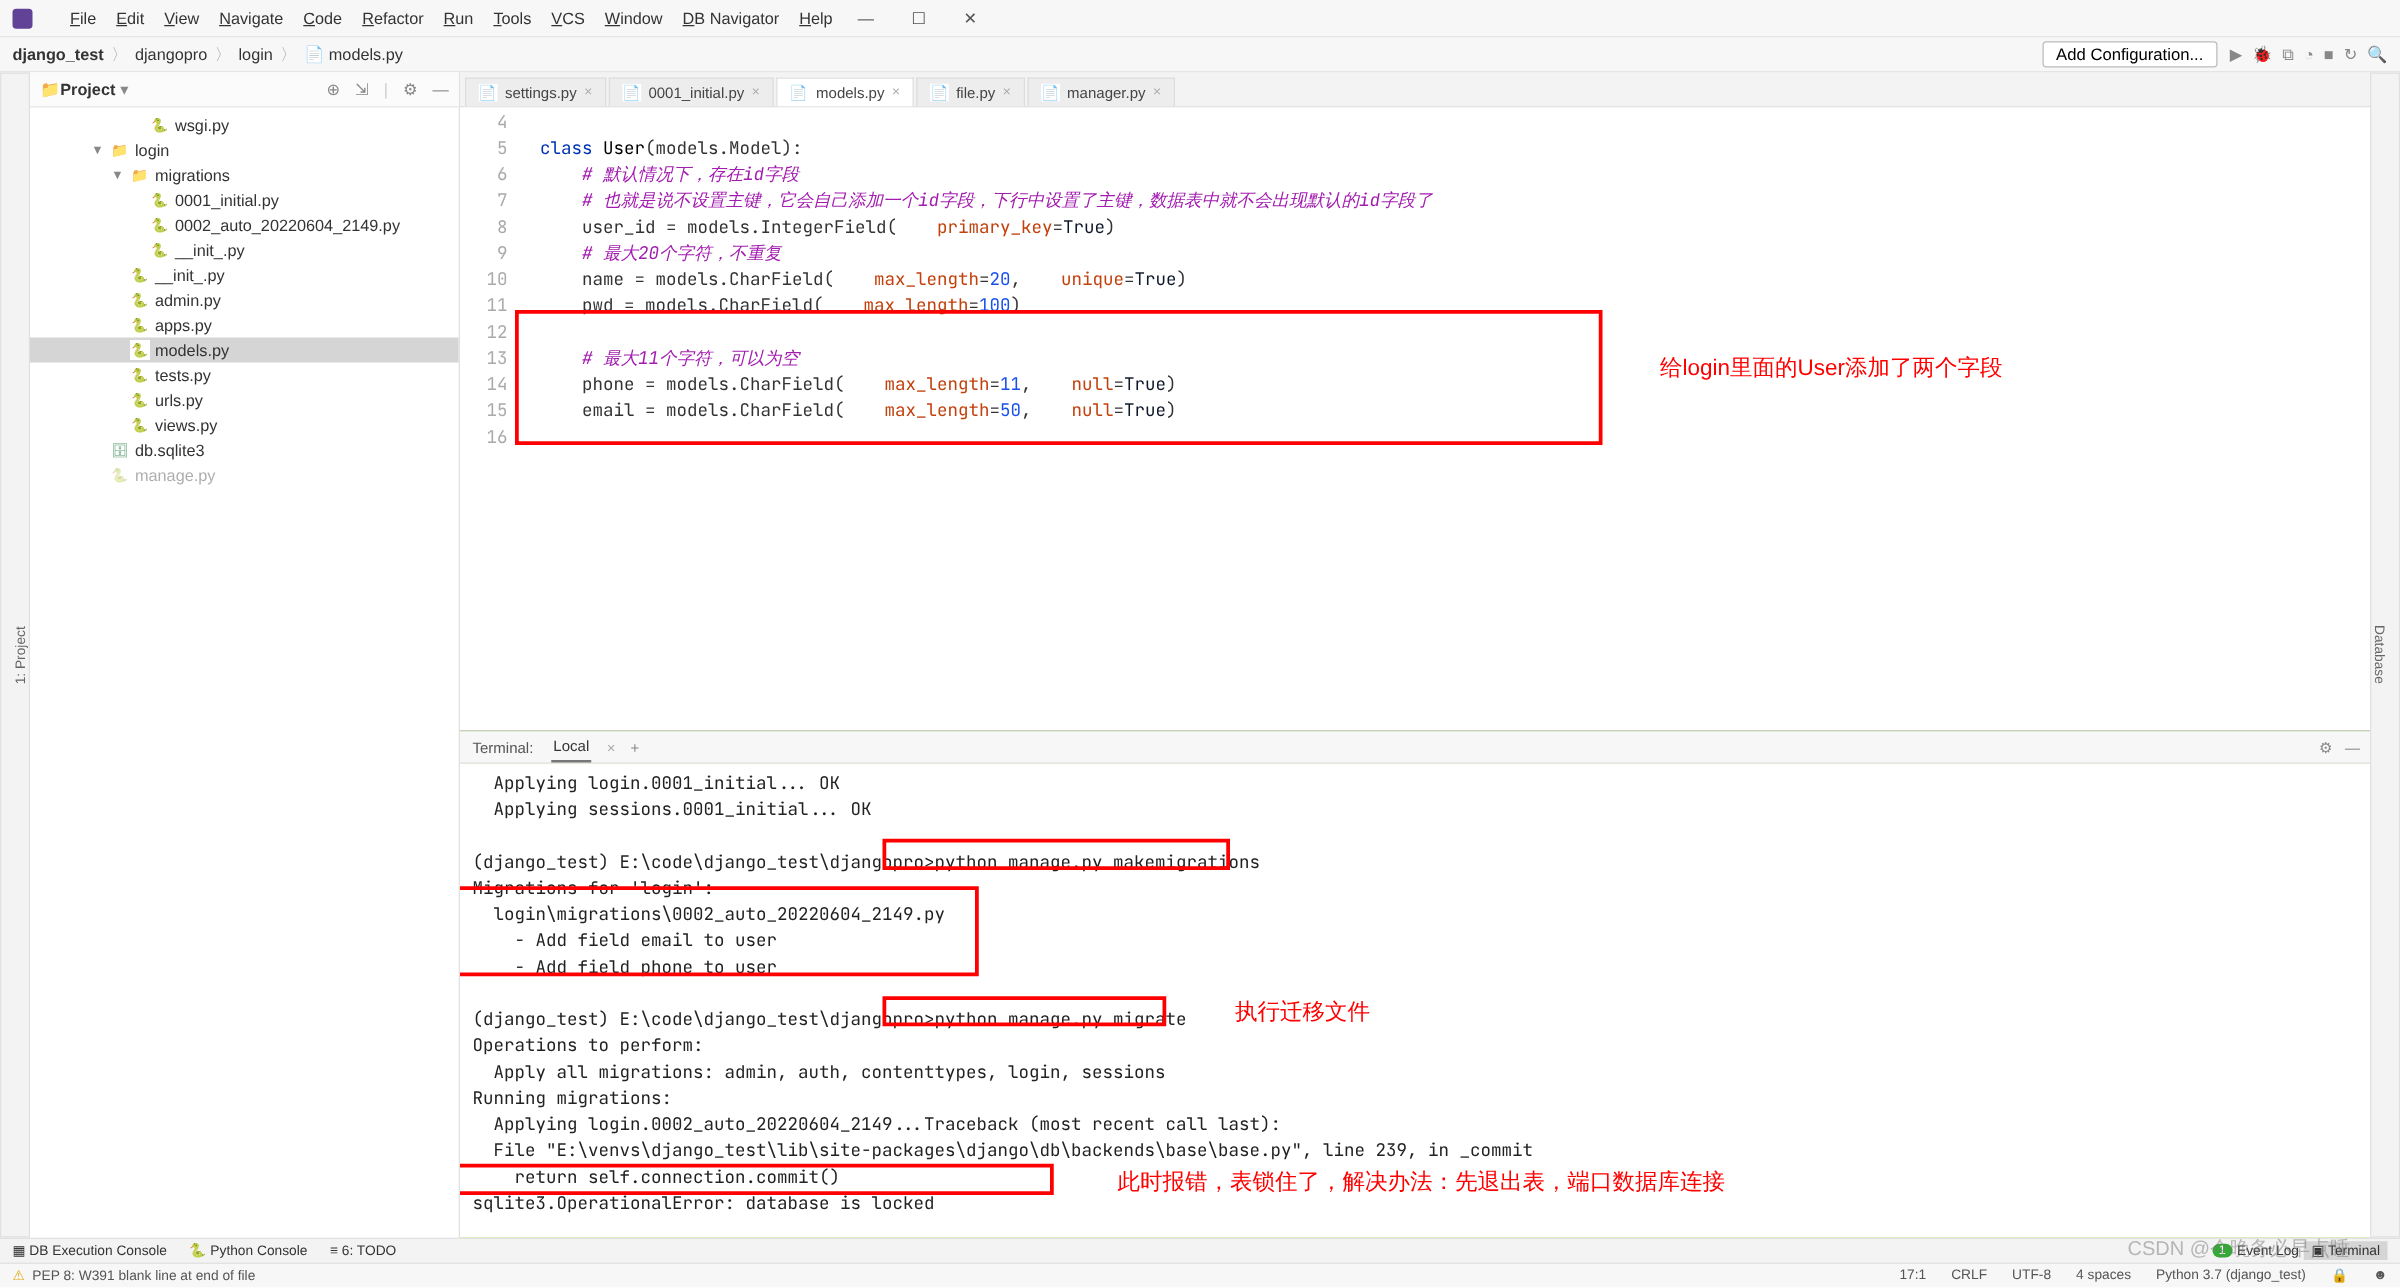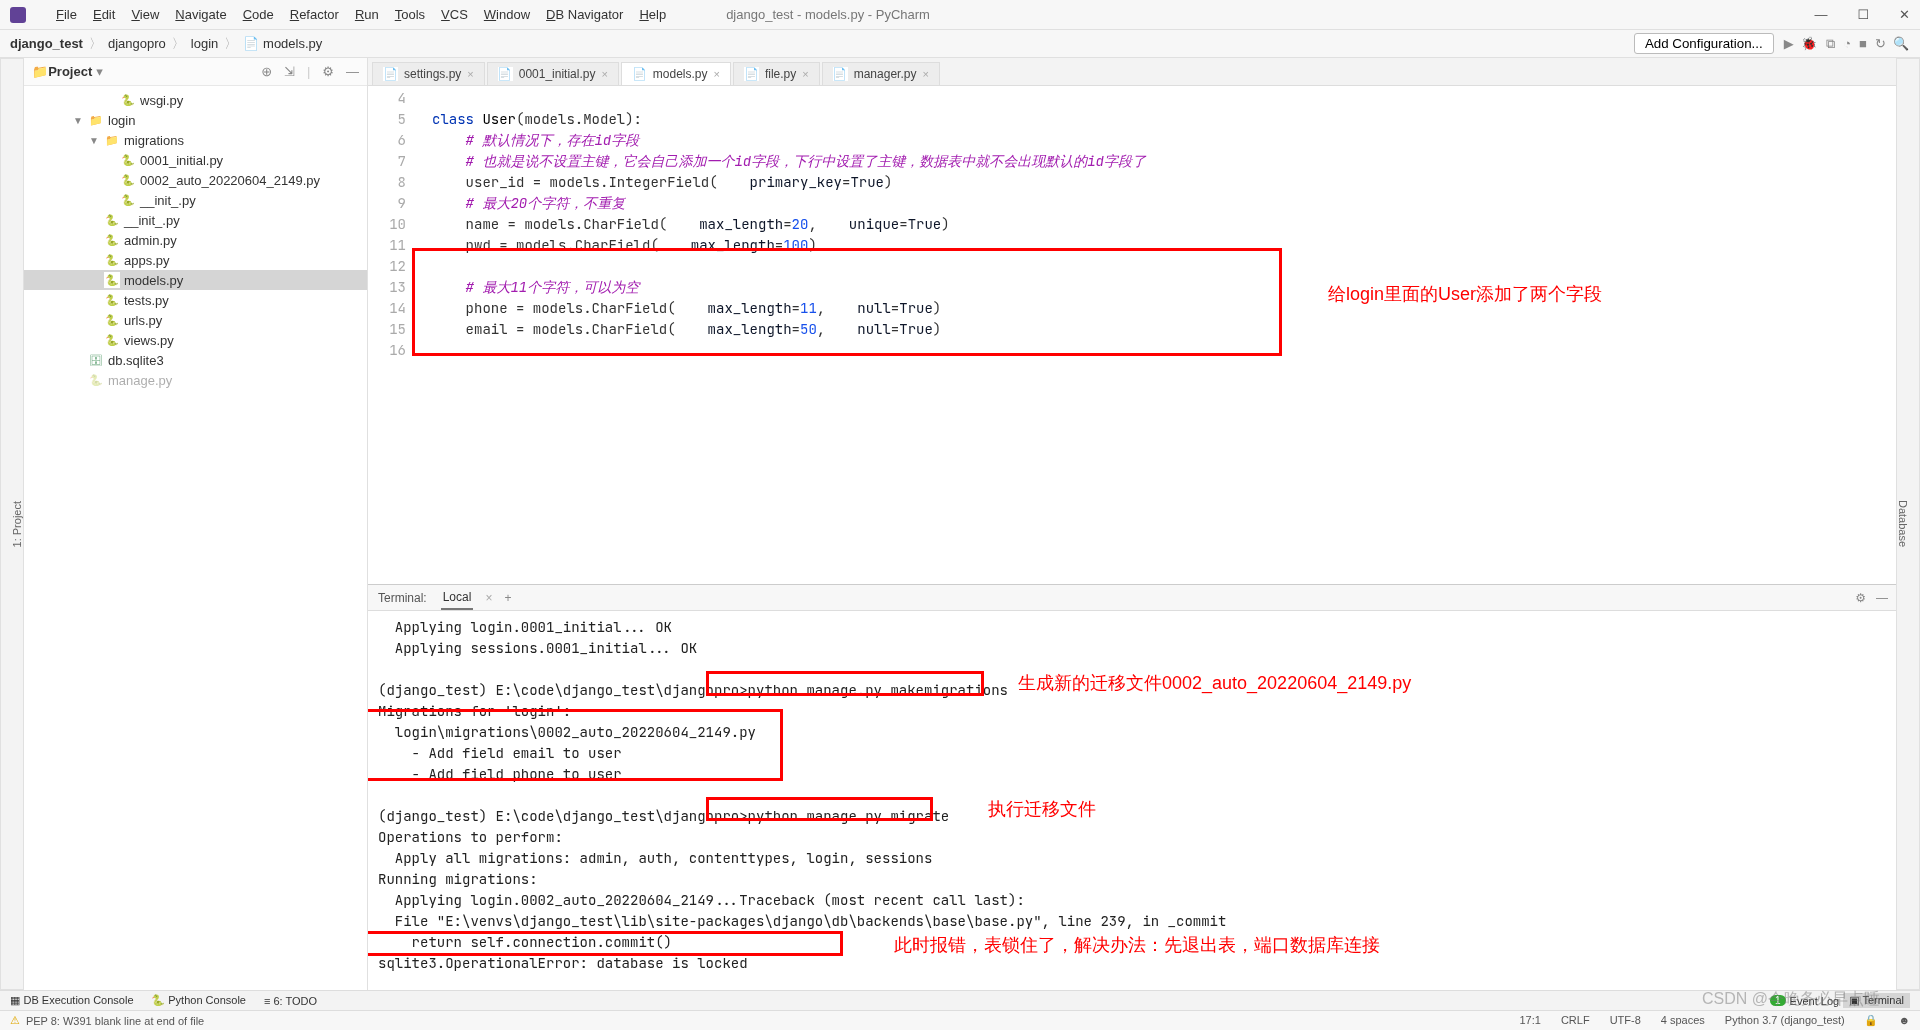--- a/index.html
+++ b/index.html
@@ -35,21 +35,21 @@
 .editor-area { flex:1; display:flex; flex-direction:column; }
 .tabs { height:28px; display:flex; align-items:flex-end; background:#f3f3f3; border-bottom:1px solid #ddd; padding-left:4px; }
 .tab { padding:4px 10px; display:flex; align-items:center; gap:6px; background:#ededed; border:1px solid #ddd; border-bottom:none; margin-right:2px; font-size:12px; color:#444; }
 .tab.active { background:#fff; }
 .tab .close { color:#aaa; font-size:11px; }
 .editor { flex:1; display:flex; background:#fff; font:14px "JetBrains Mono","Consolas",monospace; line-height:21px; position:relative; overflow:hidden; }
 .gutter { width:48px; text-align:right; padding:2px 10px 2px 0; color:#aaa; background:#fff; border-right:0 solid #eee; }
 .code { flex:1; padding:2px 0 2px 16px; white-space:pre; position:relative; }
 .kw { color:#0033b3; }
 .cls { color:#000; }
-.prm { color:#0f172a;padding-left:32px; }
+.prm { color:#c2410c;padding-left:32px; }
 .val { color:#0f172a; }
 .num { color:#1750eb; }
 .cmt { color:#a21caf; font-style:italic; }
 .redbox1 { position:absolute; border:3px solid #f00; }
 .redtext { position:absolute; color:#f00; font:18px "Microsoft YaHei",sans-serif; }
 .terminal-wrap { border-top:1px solid #ccc; display:flex; flex-direction:column; height:406px; background:#84cc16; }
 .term-tabs { height:26px; display:flex; align-items:center; background:#f7f7f7; border-bottom:1px solid #ddd; padding:0 8px; gap:12px; font-size:12px; }
 .term-tabs .t { padding:4px 2px; }
 .term-tabs .t.active { border-bottom:2px solid #777; }
 .term-tabs .right { margin-left:auto; display:flex; gap:10px; color:#888; }
@@ -74,21 +74,20 @@
       <span><u>N</u>avigate</span>
       <span><u>C</u>ode</span>
       <span><u>R</u>efactor</span>
       <span><u>R</u>un</span>
       <span><u>T</u>ools</span>
       <span><u>V</u>CS</span>
       <span><u>W</u>indow</span>
       <span><u>D</u>B Navigator</span>
       <span><u>H</u>elp</span>
     </div>
-  <div class="title">django_test - models.py - PyCharm</div>
   <div class="winbtns">
     <span>—</span>
     <span>☐</span>
     <span>✕</span>
   </div>
 </div>
 
 <div class="toolbar">
   <div class="breadcrumb" id="breadcrumb">
       <span style="font-weight: bold;">django_test</span>
@@ -284,21 +283,20 @@
 
 (django_test) E:\code\django_test\djangopro&gt;python manage.py migrate
 Operations to perform:
   Apply all migrations: admin, auth, contenttypes, login, sessions
 Running migrations:
   Applying login.0002_auto_20220604_2149...Traceback (most recent call last):
   File "E:\venvs\django_test\lib\site-packages\django\db\backends\base\base.py", line 239, in _commit
     return self.connection.commit()
 sqlite3.OperationalError: database is locked</div>
         <div class="redbox1" style="top:60px; left:338px; width:278px; height:25px;"></div>
-        <div class="redtext" style="top:60px; left:650px;">生成新的迁移文件0002_auto_20220604_2149.py</div>
         <div class="redbox1" style="top:98px; left:-5px; width:420px; height:72px;"></div>
         <div class="redbox1" style="top:186px; left:338px; width:227px; height:24px;"></div>
         <div class="redtext" style="top:186px; left:620px;">执行迁移文件</div>
         <div class="redbox1" style="top:320px; left:-5px; width:480px; height:25px;"></div>
         <div class="redtext" style="top:322px; left:510px;margin-left:16px;">此时报错，表锁住了，解决办法：先退出表，端口数据库连接</div>
       </div>
     </div>
   </div>
 
   <div class="gutter-right">

